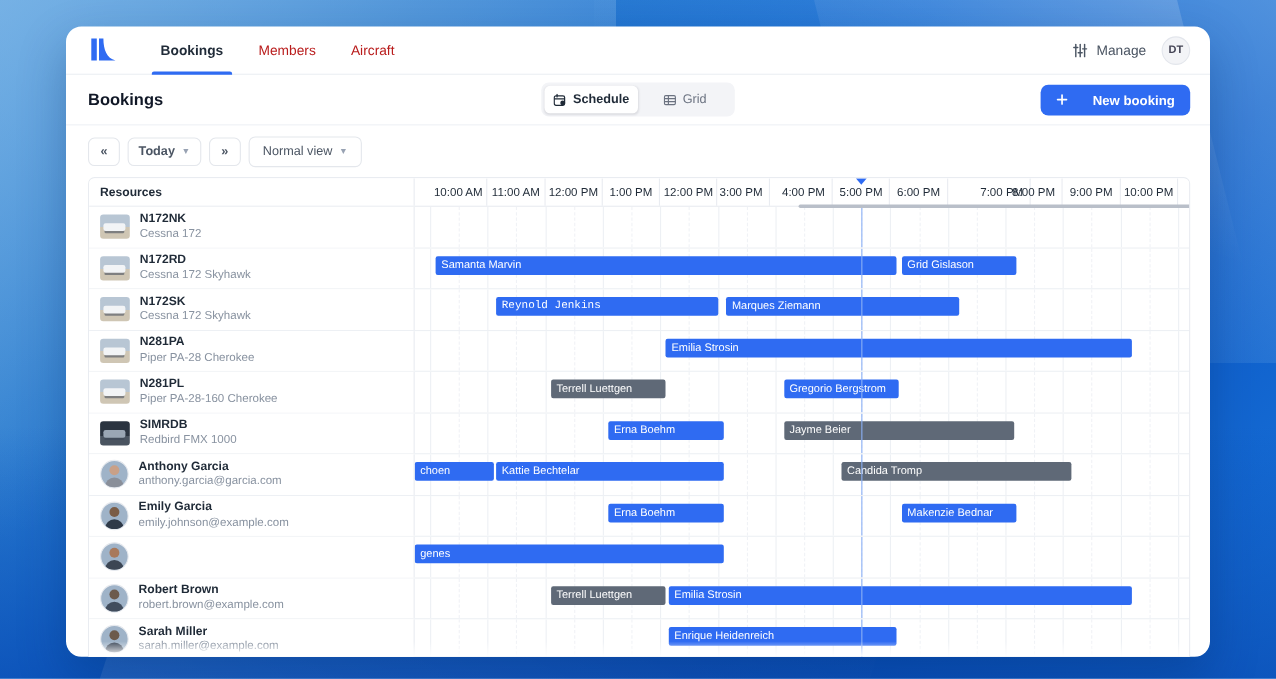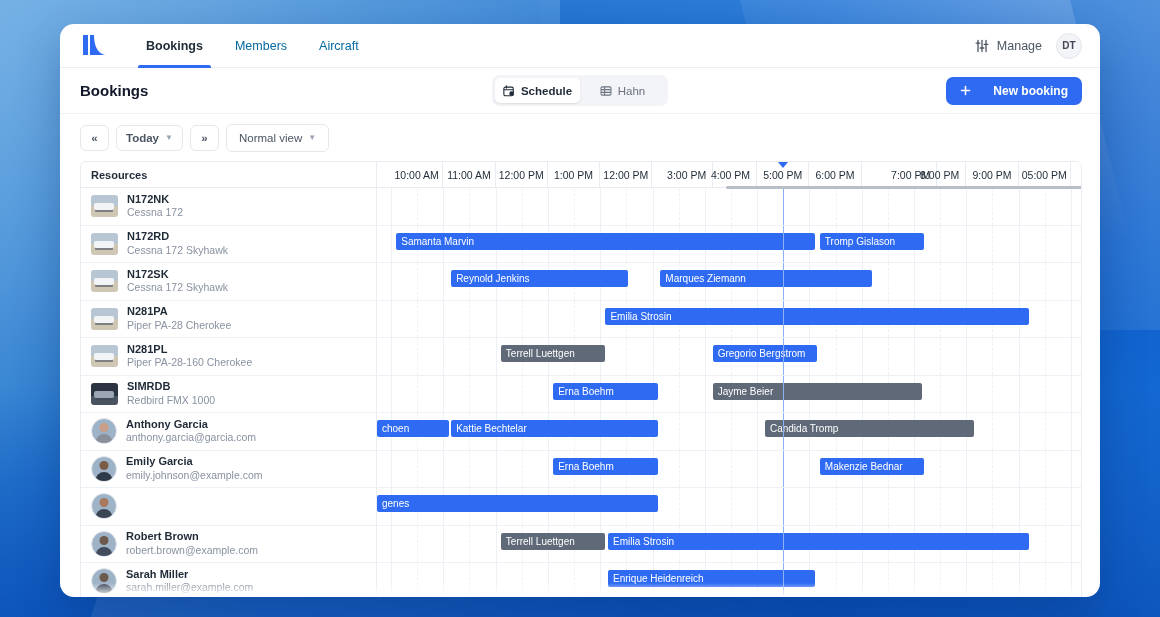--- a/index.html
+++ b/index.html
@@ -44,21 +44,21 @@
     display: flex; align-items: center;
     border-bottom: 1px solid #eceff3;
     padding: 0 18px 0 20px;
   }
   .logo { width: 28px; height: 26px; flex: 0 0 auto; margin-right: 22px; }
   .nav-tabs { display: flex; align-items: center; height: 44px; }
   .nav-tab {
     position: relative;
     height: 44px; line-height: 44px;
     padding: 0 16px;
-    font-size: 12.5px; color: #0369a1; cursor: pointer;
+    font-size: 12.5px; color: #b91c1c; cursor: pointer;
     white-space: nowrap;
   }
   .nav-tab.active { color: #1f2a37; font-weight: 600; }
   .nav-tab.active::after {
     content: ""; position: absolute; left: 8px; right: 8px; bottom: 0;
     height: 2.5px; background: #2f6bf2; border-radius: 2px 2px 0 0;
   }
   .topnav-right { margin-left: auto; display: flex; align-items: center; gap: 14px; }
   .manage {
     display: flex; align-items: center; gap: 8px;
@@ -301,21 +301,21 @@
         </svg>
         <span>Schedule</span>
       </div>
       <div class="seg-btn">
         <svg width="12" height="12" viewBox="0 0 14 14">
           <rect x="1.2" y="2.2" width="11.6" height="9.6" rx="1.4" fill="none" stroke="#6b7280" stroke-width="1.2"></rect>
           <line x1="1.2" y1="5.4" x2="12.8" y2="5.4" stroke="#6b7280" stroke-width="1.2"></line>
           <line x1="1.2" y1="8.6" x2="12.8" y2="8.6" stroke="#6b7280" stroke-width="1.2"></line>
           <line x1="5.4" y1="2.2" x2="5.4" y2="11.8" stroke="#6b7280" stroke-width="1.2"></line>
         </svg>
-        <span>Hahn</span>
+        <span>Grid</span>
       </div>
     </div>
     <button class="new-booking">
       <svg width="11" height="11" viewBox="0 0 12 12">
         <line x1="6" y1="1.6" x2="6" y2="10.4" stroke="#fff" stroke-width="1.7" stroke-linecap="round"></line>
         <line x1="1.6" y1="6" x2="10.4" y2="6" stroke="#fff" stroke-width="1.7" stroke-linecap="round"></line>
       </svg>
       <span>New booking</span>
     </button>
   </div>
@@ -339,28 +339,28 @@
 
   <div class="sched">
     <div class="sched-head">
       <div class="res-head">Resources</div>
       <div class="time-head" id="time-head">
           <div class="time-cell" style="left: 14px; width: 52.3px;">10:00 AM</div>
           <div class="time-cell" style="left: 66.3px; width: 52.3px;">11:00 AM</div>
           <div class="time-cell" style="left: 118.6px; width: 52.3px;">12:00 PM</div>
           <div class="time-cell" style="left: 170.9px; width: 52.3px; text-align: center;">1:00 PM</div>
           <div class="time-cell" style="left: 223.2px; width: 52.3px;">12:00 PM</div>
-          <div class="time-cell" style="left: 284px; width: 52.3px;">3:00 PM</div>
+          <div class="time-cell" style="left: 271px; width: 52.3px;">3:00 PM</div>
           <div class="time-cell" style="left: 327.8px; width: 52.3px;">4:00 PM</div>
           <div class="time-cell" style="left: 380.1px; width: 52.3px;">5:00 PM</div>
           <div class="time-cell" style="left: 432.4px; width: 52.3px;">6:00 PM</div>
           <div class="time-cell" style="left: 508px; width: 52.3px;">7:00 PM</div>
           <div class="time-cell" style="left: 537px; width: 52.3px;">8:00 PM</div>
           <div class="time-cell" style="left: 589.3px; width: 52.3px;">9:00 PM</div>
-          <div class="time-cell" style="left: 641.6px; width: 52.3px;">05:00 PM</div>
+          <div class="time-cell" style="left: 641.6px; width: 52.3px;">10:00 PM</div>
           <div class="now-marker" style="left: 401.25px;"></div>
         </div>
     </div>
     <div class="sched-body" id="sched-body">
         <div class="row">
           <div class="res-cell">
             <div class="thumb"></div>
             <div class="res-text">
               <div class="res-name">N172NK</div>
               <div class="res-sub">Cessna 172</div>
@@ -432,21 +432,21 @@
               <div class="gl" style="left: 537px;"></div>
               <div class="gl half" style="left: 563.15px;"></div>
               <div class="gl" style="left: 589.3px;"></div>
               <div class="gl half" style="left: 615.45px;"></div>
               <div class="gl" style="left: 641.6px;"></div>
               <div class="gl half" style="left: 667.75px;"></div>
               <div class="gl" style="left: 693.9px;"></div>
             </div>
             <div class="nowline" style="left: 406.25px;"></div>
             <div class="booking" style="left: 19.23px; width: 418.4px;">Samanta Marvin</div>
-            <div class="booking" style="left: 442.86px; width: 104.6px;">Tromp Gislason</div>
+            <div class="booking" style="left: 442.86px; width: 104.6px;">Grid Gislason</div>
           </div>
         </div>
         <div class="row">
           <div class="res-cell">
             <div class="thumb"></div>
             <div class="res-text">
               <div class="res-name">N172SK</div>
               <div class="res-sub">Cessna 172 Skyhawk</div>
             </div>
           </div>
@@ -474,21 +474,21 @@
               <div class="gl half" style="left: 510.85px;"></div>
               <div class="gl" style="left: 537px;"></div>
               <div class="gl half" style="left: 563.15px;"></div>
               <div class="gl" style="left: 589.3px;"></div>
               <div class="gl half" style="left: 615.45px;"></div>
               <div class="gl" style="left: 641.6px;"></div>
               <div class="gl half" style="left: 667.75px;"></div>
               <div class="gl" style="left: 693.9px;"></div>
             </div>
             <div class="nowline" style="left: 406.25px;"></div>
-            <div class="booking" style="left: 74.145px; width: 177px;">Reynold Jenkins</div>
+            <div class="booking" style="left: 74.145px; width: 202px; font-family: Liberation Mono, monospace;">Reynold Jenkins</div>
             <div class="booking" style="left: 283.345px; width: 211.815px;">Marques Ziemann</div>
           </div>
         </div>
         <div class="row">
           <div class="res-cell">
             <div class="thumb"></div>
             <div class="res-text">
               <div class="res-name">N281PA</div>
               <div class="res-sub">Piper PA-28 Cherokee</div>
             </div>

